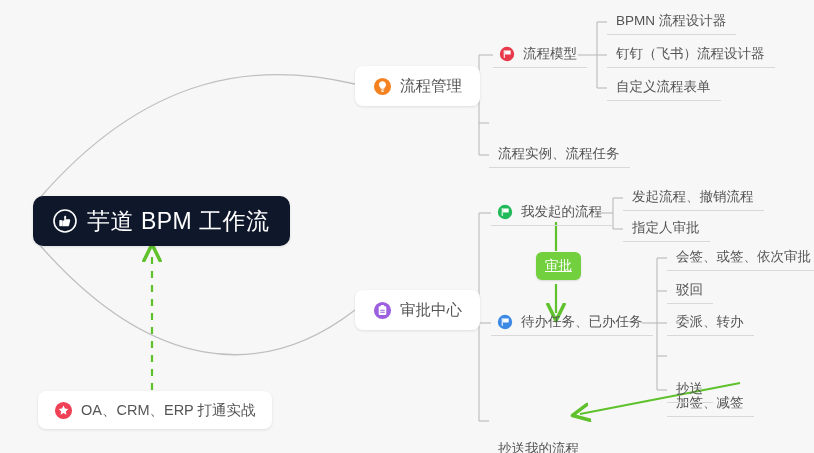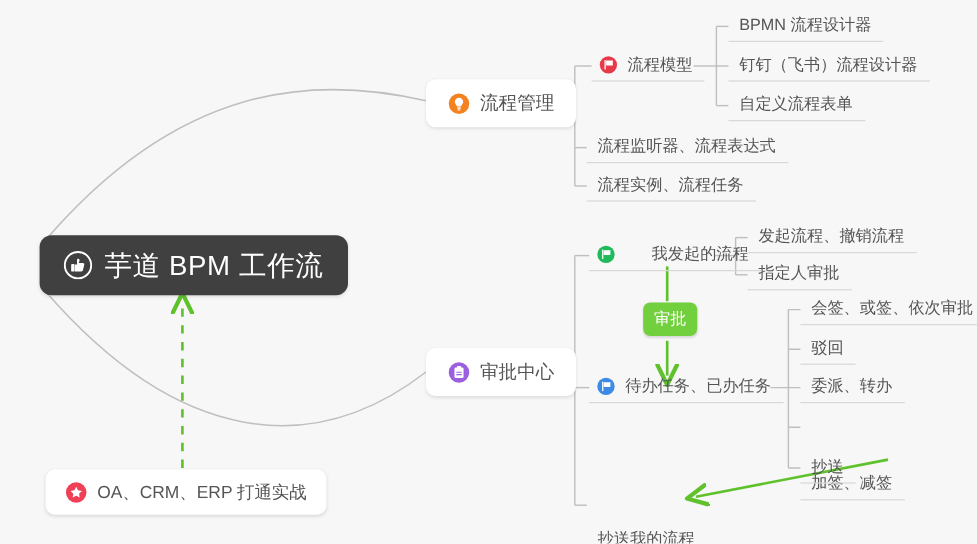--- a/index.html
+++ b/index.html
@@ -31,21 +31,21 @@
   .node {
     position: absolute;
     display: flex;
     align-items: center;
     box-sizing: border-box;
     white-space: nowrap;
   }
 
   
   .node-root {
-    background: #404040;
+    background: #0f172a;
     border-radius: 10px;
     padding: 0 20px;
     height: 50px;
     color: #ffffff;
     font-size: 23px;
     letter-spacing: 0.5px;
     box-shadow: 0 1px 3px rgba(0,0,0,0.10);
   }
   .node-root .node-label { color: #ffffff; }
 
@@ -80,21 +80,21 @@
   .node-callout {
     background: #72cf3e;
     border-radius: 6px;
     height: 28px;
     padding: 0 9px;
     color: #ffffff;
     font-size: 13.5px;
     justify-content: center;
     box-shadow: 0 1px 2px rgba(0,0,0,0.12);
   }
-  .node-callout .node-label { color: #ffffff; }
+  .node-callout .node-label { color: #ffffff; text-decoration: underline; }
 
   
   .icon {
     display: inline-flex;
     align-items: center;
     justify-content: center;
     flex: 0 0 auto;
     margin-right: 8px;
   }
   .icon svg { display: block; }
@@ -200,41 +200,38 @@
   <div class="node node-leaf" style="left:607px; top:8px;">
     <span class="node-label">BPMN 流程设计器</span>
   </div>
   <div class="node node-leaf" style="left:607px; top:41px;">
     <span class="node-label">钉钉（飞书）流程设计器</span>
   </div>
   <div class="node node-leaf" style="left:607px; top:74px;">
     <span class="node-label">自定义流程表单</span>
   </div>
 
-  <div class="node node-leaf" style="left:489px; top:109px;">
-    <span class="node-label">流程监听器、流程表达式</span>
-  </div>
   <div class="node node-leaf" style="left:489px; top:141px;">
     <span class="node-label">流程实例、流程任务</span>
   </div>
 
   <div class="node node-card big" style="left:355px; top:290px;">
     <span class="icon">
       <svg width="19" height="19" viewBox="0 0 20 20">
         <circle cx="10" cy="10" r="9" fill="#9b5fe0"></circle>
         <rect x="6" y="5.6" width="8" height="9.2" rx="1.2" fill="#ffffff"></rect>
         <rect x="8.1" y="4.3" width="3.8" height="2.2" rx="0.9" fill="#ffffff"></rect>
         <rect x="7.5" y="9.2" width="5" height="0.95" rx="0.45" fill="#9b5fe0"></rect>
         <rect x="7.5" y="11.3" width="5" height="0.95" rx="0.45" fill="#9b5fe0"></rect>
       </svg>
     </span>
     <span class="node-label">审批中心</span>
   </div>
 
-  <div class="node node-leaf has-icon" style="left:491px; top:199px;gap:22px;">
+  <div class="node node-leaf has-icon" style="left:491px; top:199px;">
     <span class="icon">
       <svg width="16" height="16" viewBox="0 0 20 20">
         <circle cx="10" cy="10" r="9" fill="#21ba5a"></circle>
         <rect x="5.9" y="5" width="1.35" height="10" rx="0.6" fill="#ffffff"></rect>
         <path d="M7.6 5.6 L14.6 5.6 L14.6 10.6 L7.6 10.6 Z" fill="#ffffff"></path>
       </svg>
     </span>
     <span class="node-label">我发起的流程</span>
   </div>
 

